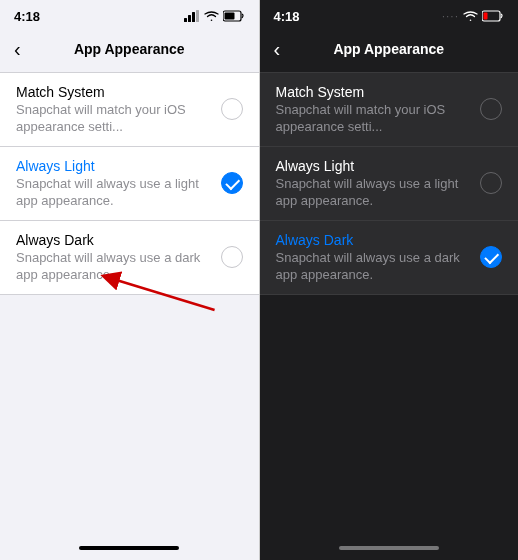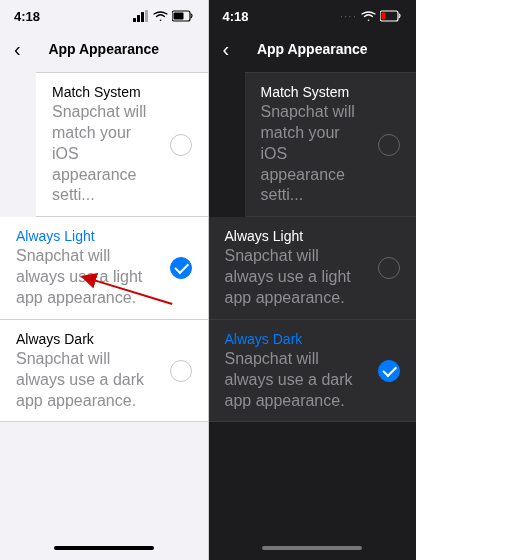--- a/index.html
+++ b/index.html
@@ -81,38 +81,37 @@
       display: flex;
       align-items: center;
       padding: 10px 16px;
       border-bottom: 1px solid;
       cursor: pointer;
     }
     .panel.light .setting-item { border-color: #d1d1d6; background: #fff; }
     .panel.dark  .setting-item { border-color: #3a3a3c; background: #2c2c2e; }
     .setting-item:first-child {
       border-top: 1px solid;
-      margin-left: 36px;
     }
     .panel.light .setting-item:first-child { border-top-color: #d1d1d6; }
     .panel.dark  .setting-item:first-child  { border-top-color: #3a3a3c; }
     .setting-item.selected-dark {
       background: #3a3a3c;
     }
 
     .setting-text {
       flex: 1;
     }
     .setting-label {
       font-size: 14px;
       font-weight: 400;
       line-height: 1.3;
     }
     .setting-desc {
-      font-size: 16px;
+      font-size: 13px;
       line-height: 1.3;
       margin-top: 1px;
     }
 
     
     .panel.light .setting-label.normal  { color: #000; }
     .panel.light .setting-label.accent  { color: #007aff; }
     .panel.light .setting-desc          { color: #8e8e93; }
 
     
@@ -168,21 +167,21 @@
       width: 100px;
       height: 4px;
       border-radius: 3px;
     }
     .panel.light .home-bar { background: #000; }
     .panel.dark  .home-bar { background: #fff; opacity: 0.4; }
   </style>
 </head>
 <body>
 
-<div id="app" style="display:flex;width:416px;height:560px;border-radius:15px;">
+<div id="app" style="display:flex;width:518px;height:560px;border-radius:15px;">
     <div class="panel light" style="position: relative;">
       <div class="status-bar">
         <span class="status-time">4:18</span>
         <div class="status-icons">
       <svg width="16" height="12" viewBox="0 0 16 12">
         <rect x="0" y="8" width="3" height="4" rx="0.5" fill="currentColor"></rect>
         <rect x="4" y="5" width="3" height="7" rx="0.5" fill="currentColor"></rect>
         <rect x="8" y="2" width="3" height="10" rx="0.5" fill="currentColor"></rect>
         <rect x="12" y="0" width="3" height="12" rx="0.5" fill="currentColor" opacity="0.3"></rect>
       </svg>

